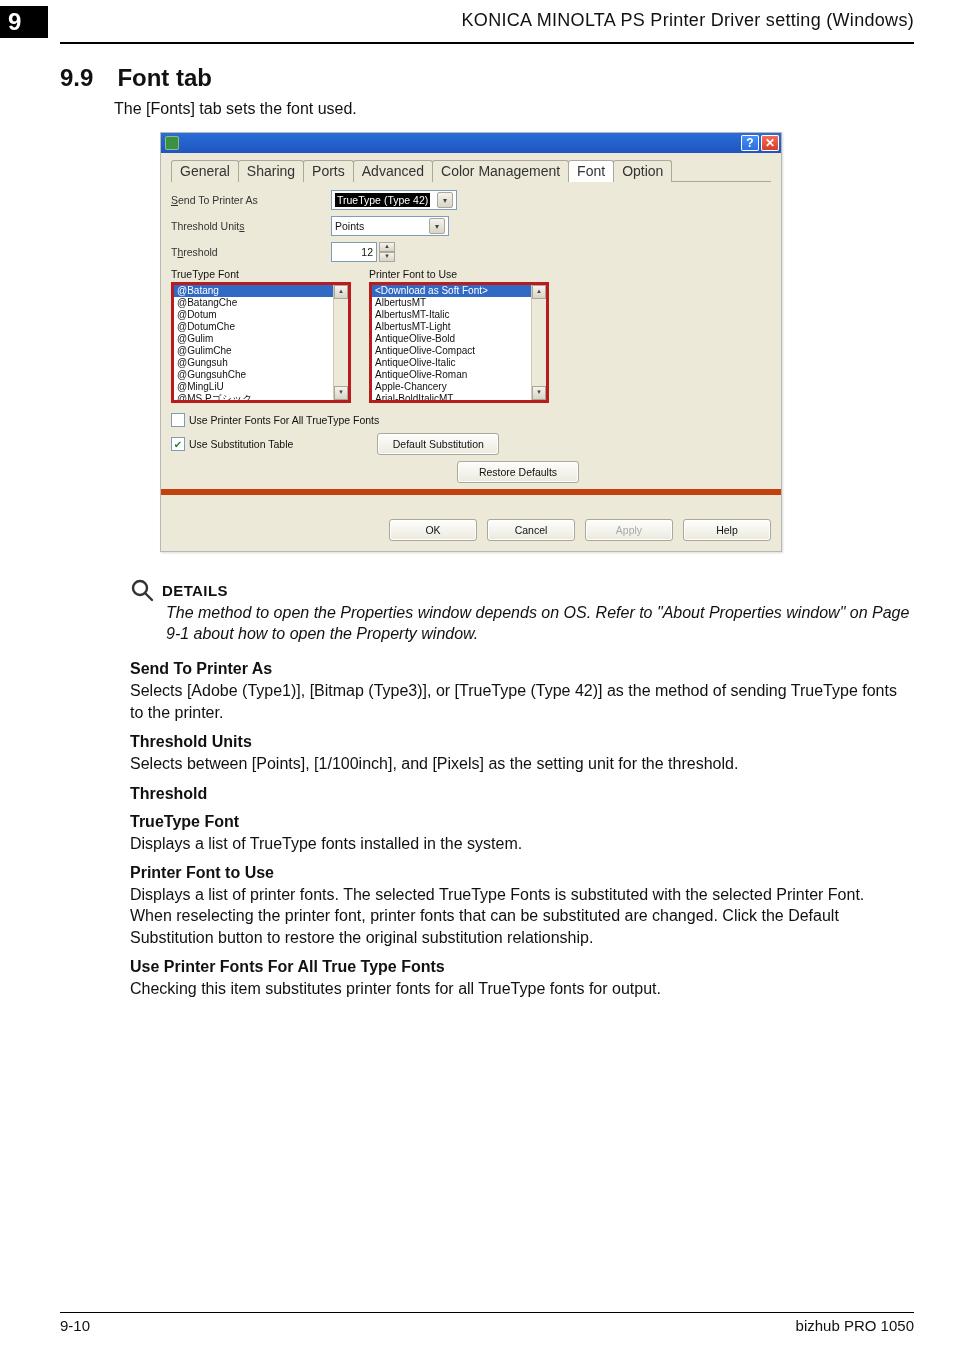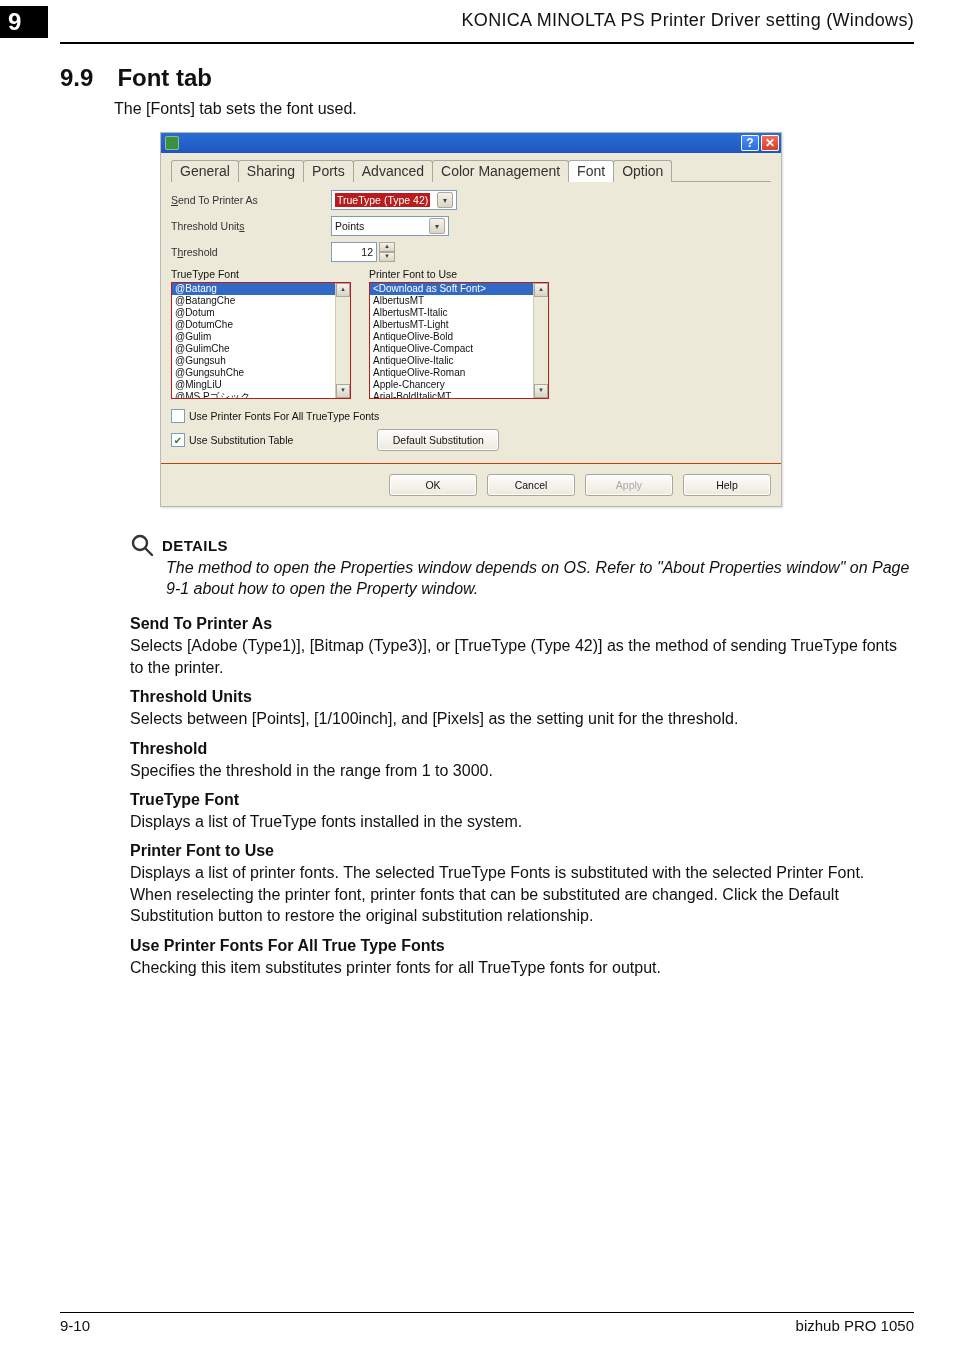--- a/index.html
+++ b/index.html
@@ -170,21 +170,21 @@
     height: 18px;
     padding: 0 3px;
     font-size: 10.5px;
     justify-content: flex-end;
   }
   .combo {
     width: 118px;
     justify-content: space-between;
   }
   .combo .sel {
-    background: #b91c1c;
+    background: #000000;
     color: #fff;
     padding: 1px 2px;
     margin-right: 4px;
   }
   .combo .arrow, .tinybtn {
     width: 14px;
     height: 14px;
     background: linear-gradient(#f4f3ee, #d8d5c6);
     border: 1px solid #aca899;
     border-radius: 2px;
@@ -219,21 +219,21 @@
     margin-top: 2px;
   }
   .list-col { width: 180px; }
   .list-col .list-label {
     font-size: 10.5px;
     margin-bottom: 2px;
   }
   .listbox {
     height: 115px;
     background: #fff;
-    border: 1px solid #b91c1c;
+    border: 3px solid #b91c1c;
     overflow: hidden;
     position: relative;
     font-size: 10px;
     line-height: 12px;
   }
   .listbox .item {
     padding: 0 3px;
     white-space: nowrap;
   }
   .listbox .item.sel {
@@ -293,24 +293,24 @@
     border: 1px solid #aca899;
     border-radius: 3px;
     box-shadow: 0 0 0 1px #fff inset;
     margin-left: 6px;
     padding: 0 8px;
   }
   .xp-btn.disabled {
     color: #aaa;
   }
   .dialog-footer {
-    padding: 10px 10px 10px 10px;
+    padding: 24px 10px 10px 10px;
     display: flex;
     justify-content: flex-end;
-    border-top: 1px solid #c2410c;
+    border-top: 6px solid #c2410c;
     gap: 4px;
   }
   .dialog-footer .xp-btn { min-width: 70px; }
 
   
   .details-row {
     display: flex;
     align-items: center;
     gap: 8px;
     margin-left: 70px;
@@ -468,20 +468,23 @@
           <div class="chk-line">
             <span class="chk-box" id="chk1"></span>
             <span>U<span class="u">s</span>e Printer Fonts For All TrueType Fonts</span>
           </div>
           <div class="chk-line" style="justify-content:flex-start;">
             <span class="chk-box" id="chk2">✔</span>
             <span><span class="u">U</span>se Substitution Table</span>
             <span style="flex:0 0 70px"></span>
             <span class="xp-btn"><span class="u">D</span>efault Substitution</span>
           </div>
+          <div style="text-align:left; padding-left:280px; margin-top:6px;">
+            <span class="xp-btn"><span class="u">R</span>estore Defaults</span>
+          </div>
         </div>
       </div>
 
       <div class="dialog-footer">
         <span class="xp-btn">OK</span>
         <span class="xp-btn">Cancel</span>
         <span class="xp-btn disabled">Apply</span>
         <span class="xp-btn">Help</span>
       </div>
     </div>
@@ -496,21 +499,20 @@
       <span class="details-label">DETAILS</span>
     </div>
     <div class="details-text">The method to open the Properties window depends on OS. Refer to "About Properties window" on Page 9-1 about how to open the Property window.</div>
 
     <div id="subs-container">
         <div class="sub-h">Send To Printer As</div>
         <div class="sub-p">Selects [Adobe (Type1)], [Bitmap (Type3)], or [TrueType (Type 42)] as the method of sending TrueType fonts to the printer.</div>
         <div class="sub-h">Threshold Units</div>
         <div class="sub-p">Selects between [Points], [1/100inch], and [Pixels] as the setting unit for the threshold.</div>
         <div class="sub-h">Threshold</div>
-        <div class="sub-p">Specifies the threshold in the range from 1 to 3000.</div>
         <div class="sub-h">TrueType Font</div>
         <div class="sub-p">Displays a list of TrueType fonts installed in the system.</div>
         <div class="sub-h">Printer Font to Use</div>
         <div class="sub-p">Displays a list of printer fonts. The selected TrueType Fonts is substituted with the selected Printer Font. When reselecting the printer font, printer fonts that can be substituted are changed. Click the Default Substitution button to restore the original substitution relationship.</div>
         <div class="sub-h">Use Printer Fonts For All True Type Fonts</div>
         <div class="sub-p">Checking this item substitutes printer fonts for all TrueType fonts for output.</div>
       </div>
 
   </div>
 

